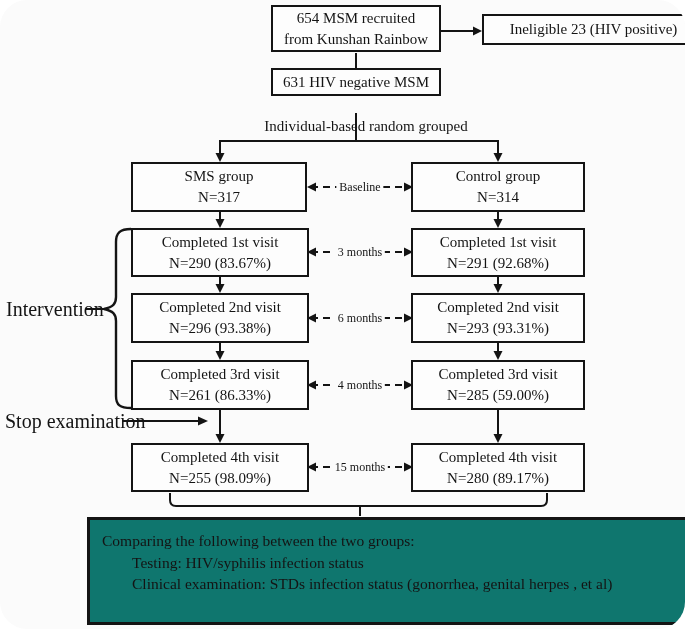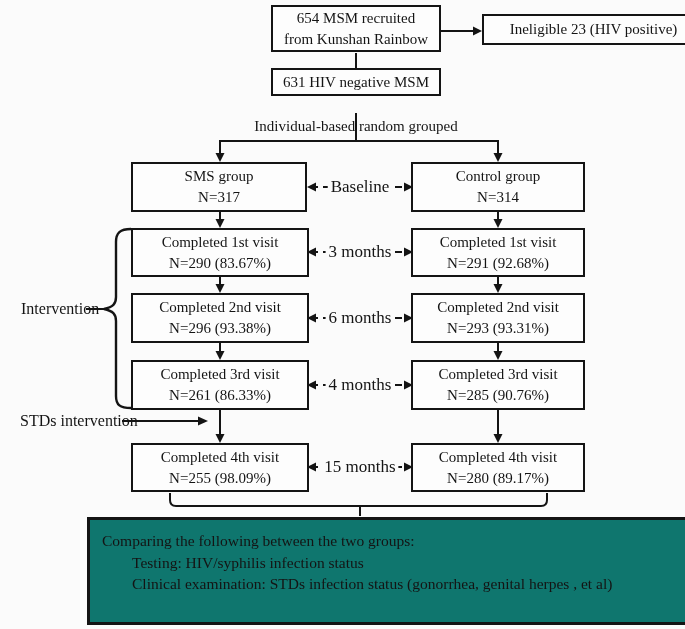--- a/index.html
+++ b/index.html
@@ -6,35 +6,36 @@
   body{
     font-family:"Liberation Serif","DejaVu Serif",serif;
     background:#ffffff;
   }
   .stage{
     position:relative;
     width:685px;height:629px;
     background:#fbfbfb;
     color:#141414;
     overflow:hidden;
+    border-radius:27px;
   }
   .overlay{position:absolute;left:0;top:0;}
   .box{
     position:absolute;box-sizing:border-box;
     border:2px solid #141414;background:#fdfdfd;
     display:flex;flex-direction:column;align-items:center;justify-content:center;
     text-align:center;font-size:15px;line-height:21px;white-space:nowrap;
   }
-  .lbl{position:absolute;font-size:15px;line-height:20px;white-space:nowrap;}
+  .lbl{position:absolute;font-size:15px;line-height:20px;white-space:nowrap;margin-left:10px;}
   .tp{
     position:absolute;transform:translateX(-50%);
-    background:#fbfbfb;padding:0 3px;font-size:17px;line-height:20px;
+    background:#fbfbfb;padding:0 3px;font-size:12px;line-height:20px;
     white-space:nowrap;z-index:3;
   }
-  .side{position:absolute;font-size:16px;line-height:20px;white-space:nowrap;margin-left:15px;}
+  .side{position:absolute;font-size:20px;line-height:20px;white-space:nowrap;}
   .compare-box{
     position:absolute;box-sizing:border-box;
     border:3px solid #141414;background:#0f766e;
     left:87px;top:517px;width:612px;height:108px;
     font-size:15.5px;line-height:21.5px;
     padding:10px 8px 0 12px;
   }
   .cmp-item{margin-left:30px;}
   .rand{z-index:2;}
   svg{overflow:visible;}
@@ -152,35 +153,35 @@
   <div class="box" style="left:411px;top:228px;width:174px;height:49px">
     <div>Completed 1st visit</div>
     <div>N=291 (92.68%)</div>
   </div>
   <div class="box" style="left:411px;top:293px;width:174px;height:50px">
     <div>Completed 2nd visit</div>
     <div>N=293 (93.31%)</div>
   </div>
   <div class="box" style="left:411px;top:360px;width:174px;height:50px">
     <div>Completed 3rd visit</div>
-    <div>N=285 (90.76%)</div>
+    <div>N=285 (59.00%)</div>
   </div>
   <div class="box" style="left:411px;top:443px;width:174px;height:49px">
     <div>Completed 4th visit</div>
     <div>N=280 (89.17%)</div>
   </div>
 
   <div class="tp" style="left:360px;top:177px">Baseline</div>
   <div class="tp" style="left:360px;top:242px">3 months</div>
   <div class="tp" style="left:360px;top:308px">6 months</div>
   <div class="tp" style="left:360px;top:375px">4 months</div>
   <div class="tp" style="left:360px;top:457px">15 months</div>
 
   <div class="side" style="left:6px;top:299px">Intervention</div>
-  <div class="side" style="left:5px;top:411px">STDs intervention</div>
+  <div class="side" style="left:5px;top:411px">Stop examination</div>
 
   <div class="compare-box">
     <div>Comparing the following between the two groups:</div>
     <div class="cmp-item">Testing: HIV/syphilis infection status</div>
     <div class="cmp-item">Clinical examination: STDs infection status (gonorrhea, genital herpes , et al)</div>
   </div>
 
 </div>
 
 </body></html>

